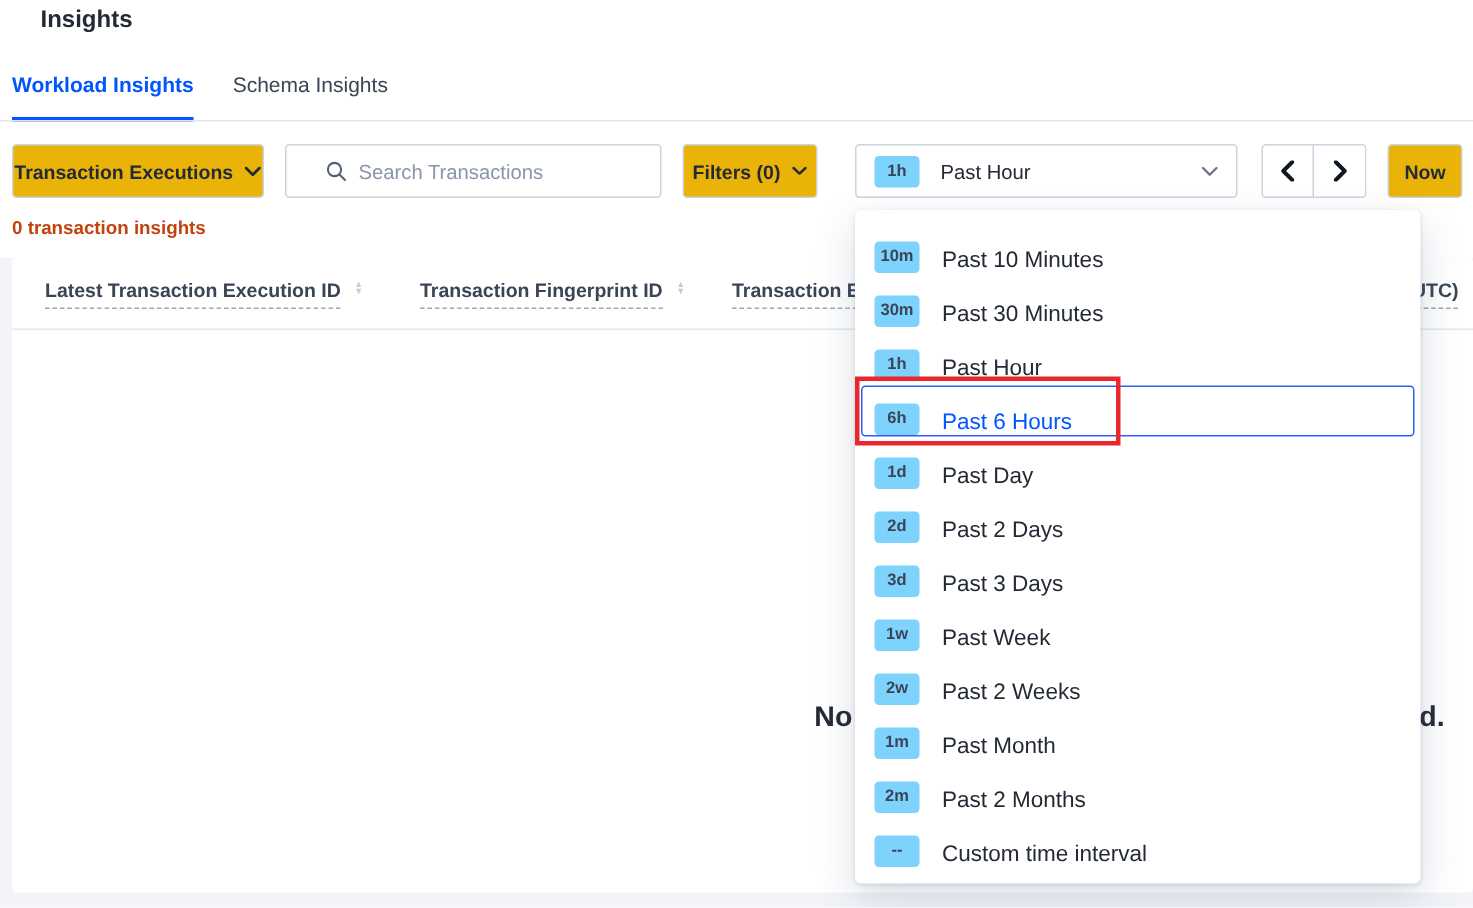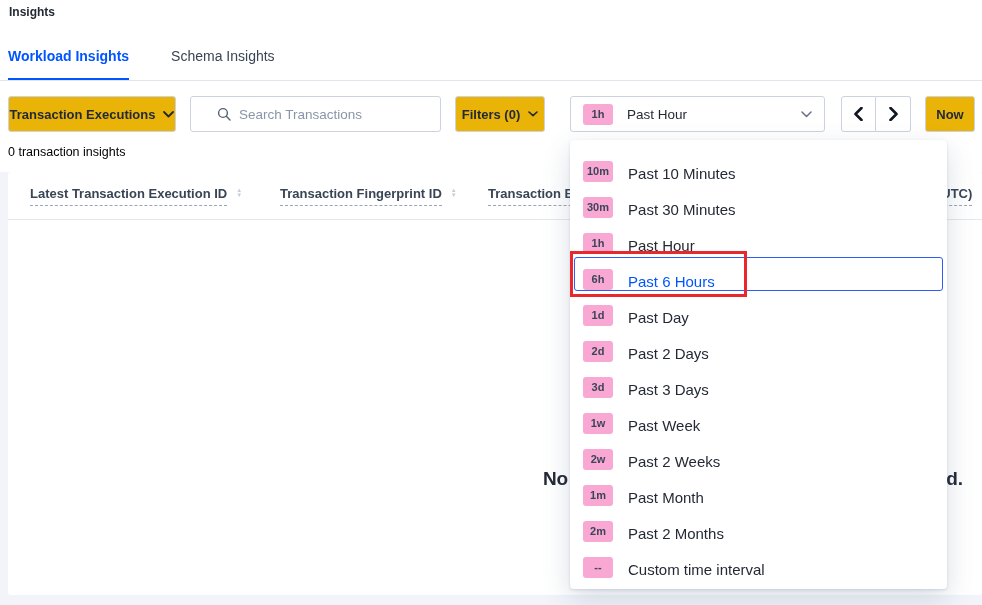--- a/index.html
+++ b/index.html
@@ -7,22 +7,22 @@
   body {
     font-family:"Liberation Sans","DejaVu Sans",sans-serif;
     background:var(--pagebg,#f2f4f9);
     color:#242a35;
     overflow:hidden;
   }
   #app { position:relative; width:982px; height:605px; }
 
   
   .top-region { position:absolute; left:0; top:0; width:982px; height:172px; background:#fff; }
-  .page-title { position:absolute; left:9px; top:5px; font-size:12px; font-weight:bold; color:#242a35; }
-  .tabs { position:absolute; left:8px; top:48px; display:flex; gap:42px; }
+  .page-title { position:absolute; left:27px; top:5px; font-size:16px; font-weight:bold; color:#242a35; }
+  .tabs { position:absolute; left:8px; top:48px; display:flex; gap:26px; }
   .tab { font-size:14px; color:#394455; padding-bottom:14px; cursor:pointer; border-bottom:3px solid transparent; }
   .tab.active { color:var(--accent,#0055ff); font-weight:bold; border-bottom-color:var(--accent,#0055ff); }
   .tabs-divider { position:absolute; left:0; top:80px; width:982px; height:1px; background:#e1e5ec; }
 
   
   .btn {
     position:absolute; top:96px; height:36px; background:#eab308;
     border:1px solid #ccd2df; border-radius:3px;
     display:flex; align-items:center; justify-content:center;
     font-size:13px; font-weight:bold; color:#242a35; cursor:pointer; gap:8px;
@@ -40,33 +40,33 @@
   }
   .search-box input::placeholder { color:#8a94ab; }
   .time-trigger {
     position:absolute; left:570px; top:96px; width:255px; height:36px;
     background:#fff; border:1px solid #ccd2df; border-radius:3px;
     display:flex; align-items:center; padding:0 12px; gap:14px; cursor:pointer;
   }
   .time-trigger .chev { margin-left:auto; }
   .tp-badge {
     display:inline-block; min-width:30px; height:21px; line-height:21px;
-    background:#f9a8d4; border-radius:3px; text-align:center;
+    background:#7dd3fc; border-radius:3px; text-align:center;
     font-size:11px; font-weight:bold; color:#3c4558; padding:0 4px;
   }
   .time-trigger .tt-label { font-size:13.5px; color:#242a35; }
   .arrow-group { position:absolute; left:841px; top:96px; display:flex; }
   .arrow-btn {
     width:35px; height:36px; background:#fff; border:1px solid #ccd2df;
     display:flex; align-items:center; justify-content:center; cursor:pointer;
   }
   .arrow-btn.prev { border-radius:3px 0 0 3px; }
   .arrow-btn.next { border-radius:0 3px 3px 0; border-left:none; }
   .now-btn { left:925px; width:50px; }
-  .count-text { position:absolute; left:8px; top:145px; font-size:12.5px; color:#000000; }
+  .count-text { position:absolute; left:8px; top:145px; font-size:12.5px; color:#c2410c;font-weight:bold; }
 
   
   .card {
     position:absolute; left:8px; top:172px; width:974px; height:423px;
     background:#fff; border-radius:3px; overflow:hidden;
   }
   .thead { position:absolute; left:0; top:14px; width:974px; height:30px; }
   .th { position:absolute; top:0; display:flex; align-items:flex-start; gap:9px; white-space:nowrap; cursor:pointer; }
   .th-label {
     font-size:13px; font-weight:bold; color:#394455;

